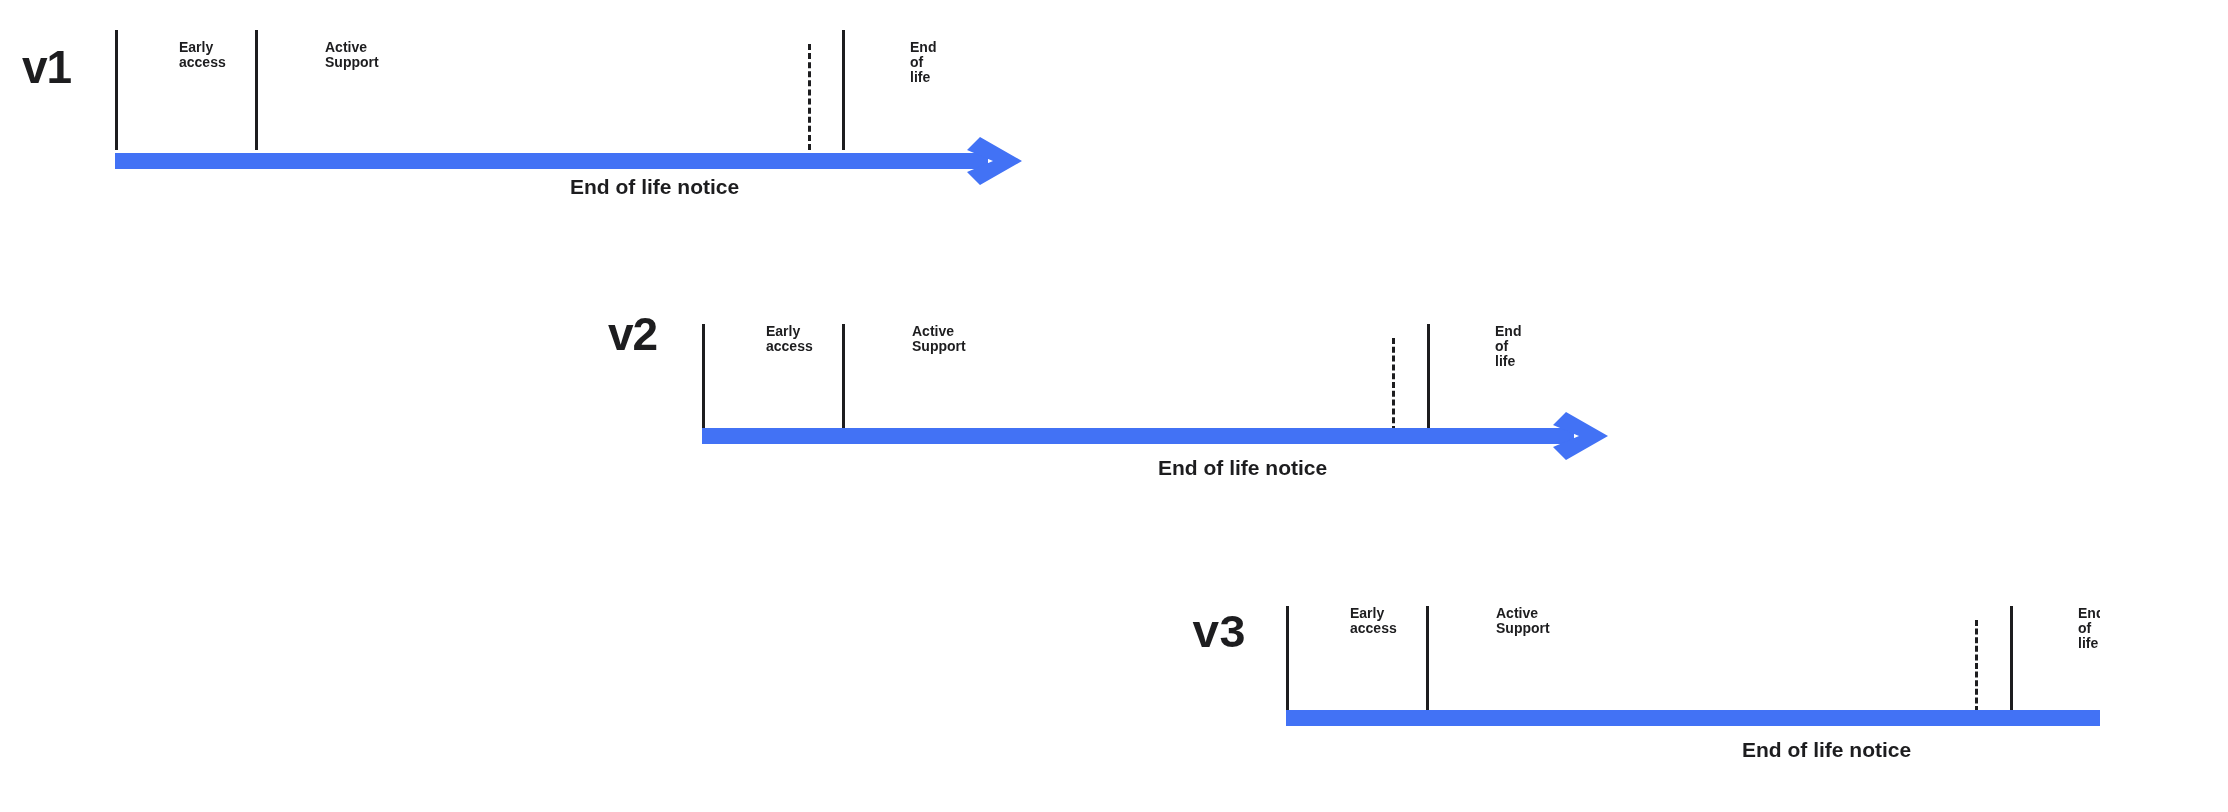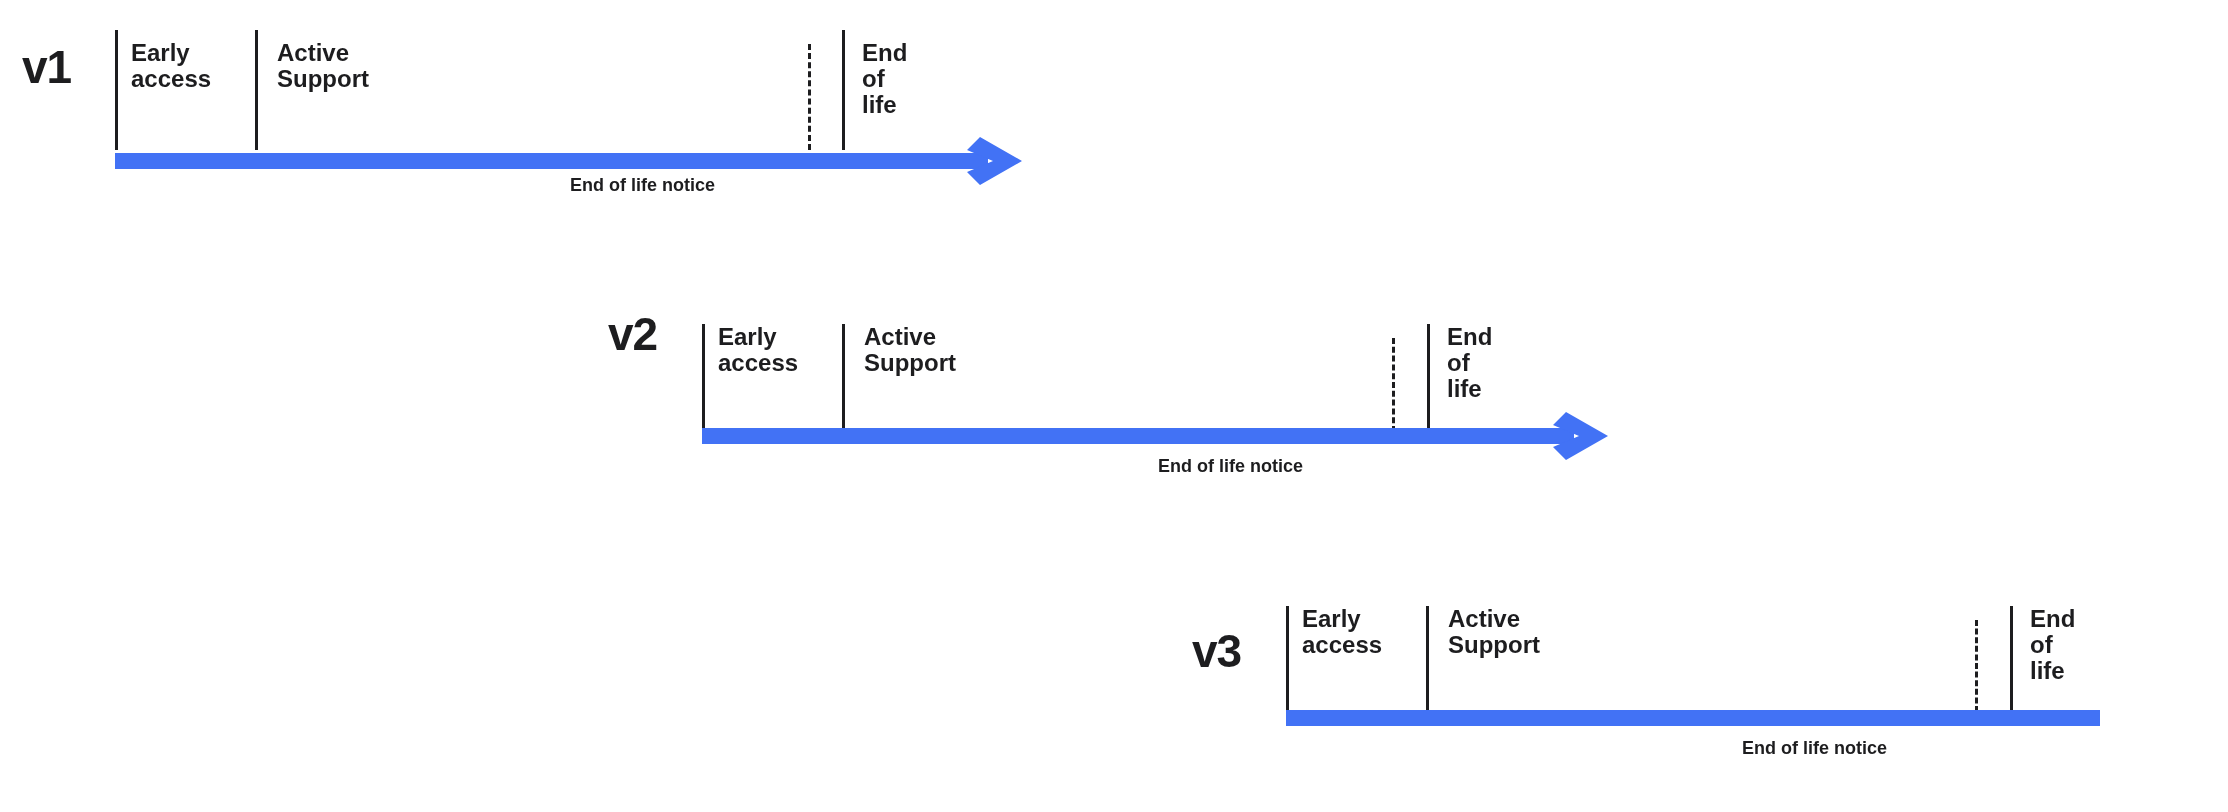--- a/index.html
+++ b/index.html
@@ -44,42 +44,43 @@
   }
 
   .phase-divider.dashed {
     background: transparent;
     border-left: 3px dashed #1d1d1f;
     width: 0;
   }
 
   .phase-label {
     position: absolute;
-    font-size: 24px;
+    font-size: 14px;
     font-weight: 700;
     line-height: 1.08;
     color: #1d1d1f;
     white-space: pre-line;
+    margin-left: 48px;
   }
 
   .timeline-bar {
     position: absolute;
     height: 16px;
     background: var(--accent, #4272f5);
   }
 
   .timeline-arrowhead {
     position: absolute;
     display: block;
     overflow: visible;
   }
 
   .notice-label {
     position: absolute;
-    font-size: 18px;
+    font-size: 21px;
     font-weight: 700;
     line-height: 1;
     color: #1d1d1f;
     white-space: nowrap;
   }
 </style>
 </head>
 <body>
 
 <div id="canvas" style="--accent: #4272f5; background: rgb(255, 255, 255);">
@@ -111,21 +112,21 @@
       <div class="phase-label" style="left: 864px; top: 324px;">Active Support</div>
       <div class="phase-label" style="left: 1447px; top: 324px;">End of life</div>
       <div class="timeline-bar" style="left: 702px; top: 428px; width: 853px; background: rgb(66, 114, 245);"></div>
       <svg class="timeline-arrowhead" width="71" height="56" viewBox="0 0 71 56" style="left: 1537px; top: 408px;">
         <rect x="0" y="20" width="37" height="16" fill="#4272f5"></rect>
         <polygon points="29,4 71,28 29,52 16,39 42,28 16,17" fill="#4272f5"></polygon>
       </svg>
       <div class="notice-label" style="left: 1158px; top: 457px;">End of life notice</div>
     </div>
     <div class="lifecycle-row">
-      <div class="version-label" style="left: 1192px; top: 628px;">v3</div>
+      <div class="version-label" style="left: 1192px; top: 612px; font-family: Liberation Mono, monospace;">v3</div>
       <div class="phase-divider" style="left: 1286px; top: 606px; height: 106px; border-color: rgb(29, 29, 31); background: rgb(29, 29, 31);"></div>
       <div class="phase-divider" style="left: 1426px; top: 606px; height: 106px; border-color: rgb(29, 29, 31); background: rgb(29, 29, 31);"></div>
       <div class="phase-divider dashed" style="left: 1975px; top: 620px; height: 92px; border-color: rgb(29, 29, 31);"></div>
       <div class="phase-divider" style="left: 2010px; top: 606px; height: 106px; border-color: rgb(29, 29, 31); background: rgb(29, 29, 31);"></div>
       <div class="phase-label" style="left: 1302px; top: 606px;">Early
 access</div>
       <div class="phase-label" style="left: 1448px; top: 606px;">Active Support</div>
       <div class="phase-label" style="left: 2030px; top: 606px;">End of life</div>
       <div class="timeline-bar" style="left: 1286px; top: 710px; width: 849px; background: rgb(66, 114, 245);"></div>
       <svg class="timeline-arrowhead" width="73" height="56" viewBox="0 0 73 56" style="left: 2117px; top: 690px;">

